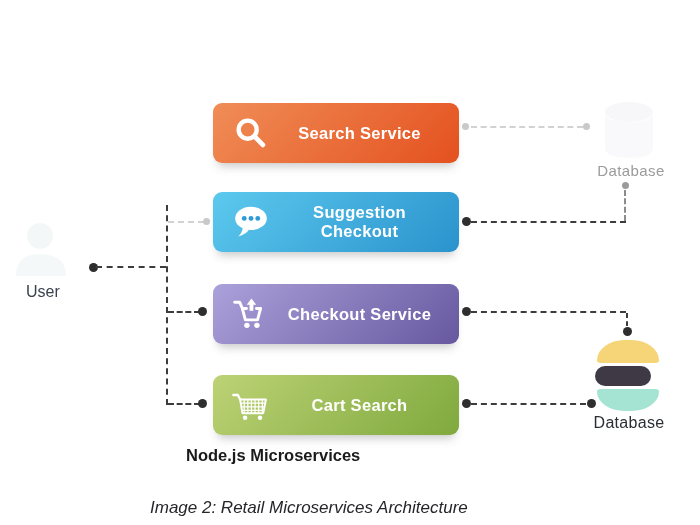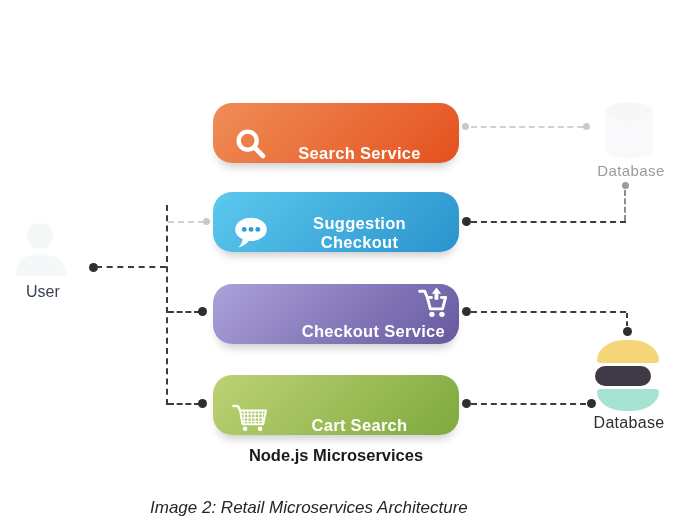--- a/index.html
+++ b/index.html
@@ -10,57 +10,57 @@
   .canvas{
     position:relative;
     width:700px;height:525px;
     background:#ffffff;
     overflow:hidden;
   }
   
   .service-box{
     position:absolute;
     left:213px;width:246px;height:60px;
-    border-radius:19px;
-    display:flex;align-items:flex-end;
+    border-radius:9px;
+    display:flex;align-items:center;
     box-shadow:0 8px 10px -5px rgba(70,70,70,.30);
   }
   .service-box .icon-wrap{
     width:46px;margin-left:15px;
     display:flex;align-items:center;justify-content:center;
     flex:0 0 auto;
   }
   .service-box .svc-label{
     flex:1;text-align:center;
     color:#ffffff;font-size:16.5px;font-weight:600;letter-spacing:.3px;
     padding-right:14px;
   }
   #svc-search{top:103px;background:linear-gradient(135deg,#f08d57 0%,#e4511f 100%);}
   #svc-suggestion{top:192px;background:linear-gradient(135deg,#5cc9ee 0%,#2a93cd 100%);}
-  #svc-checkout{top:284px;background:linear-gradient(135deg,#aba1da 0%,#67589f 100%);flex-direction:column;}
+  #svc-checkout{top:284px;background:linear-gradient(135deg,#aba1da 0%,#67589f 100%);}
   #svc-cart{top:375px;background:linear-gradient(135deg,#bdd275 0%,#7fa93e 100%);}
 
   
   .dash-h{position:absolute;height:0;border-top:2px dashed #3c3c3c;}
   .dash-v{position:absolute;width:0;border-left:2px dashed #3c3c3c;}
   .dash-light{border-color:#d2d2d2;}
   .dash-mid{border-color:#8c8c8c;}
   .dot{position:absolute;border-radius:50%;background:#2e2e2e;}
   .dot-9{width:9px;height:9px;}
   .dot-7{width:7px;height:7px;}
   .dot-light{background:#c9c9c9;}
   .dot-mid{background:#9b9b9b;}
 
   
   .plain-label{position:absolute;color:#39424d;font-size:16px;font-weight:500;}
   .db-label-top{position:absolute;left:581px;top:162px;width:100px;text-align:center;
     color:#9b9b9b;font-size:15px;font-weight:500;letter-spacing:.4px;}
   .db-label-bottom{position:absolute;left:579px;top:414px;width:100px;text-align:center;
     color:#2b2f33;font-size:16px;font-weight:500;letter-spacing:.3px;}
-  .footer-title{position:absolute;left:186px;top:446px;width:300px;text-align:center;
+  .footer-title{position:absolute;left:186px;top:446px;width:300px;text-align:left;
     color:#1a1a1a;font-size:16.5px;font-weight:700;}
   .footer-caption{position:absolute;left:150px;top:498px;width:400px;text-align:left;
     color:#26262a;font-size:17px;font-style:italic;font-weight:500;}
 
   
   .es-logo{position:absolute;left:595px;top:340px;width:66px;height:72px;}
   .es-top{position:absolute;left:2px;top:0;width:62px;height:23px;background:#f6d478;
     border-radius:31px 31px 4px 4px / 23px 23px 3px 3px;}
   .es-mid{position:absolute;left:0;top:26px;width:56px;height:20px;background:#3f3945;border-radius:10px;}
   .es-bot{position:absolute;left:2px;top:49px;width:62px;height:22px;background:#a5e3d3;

